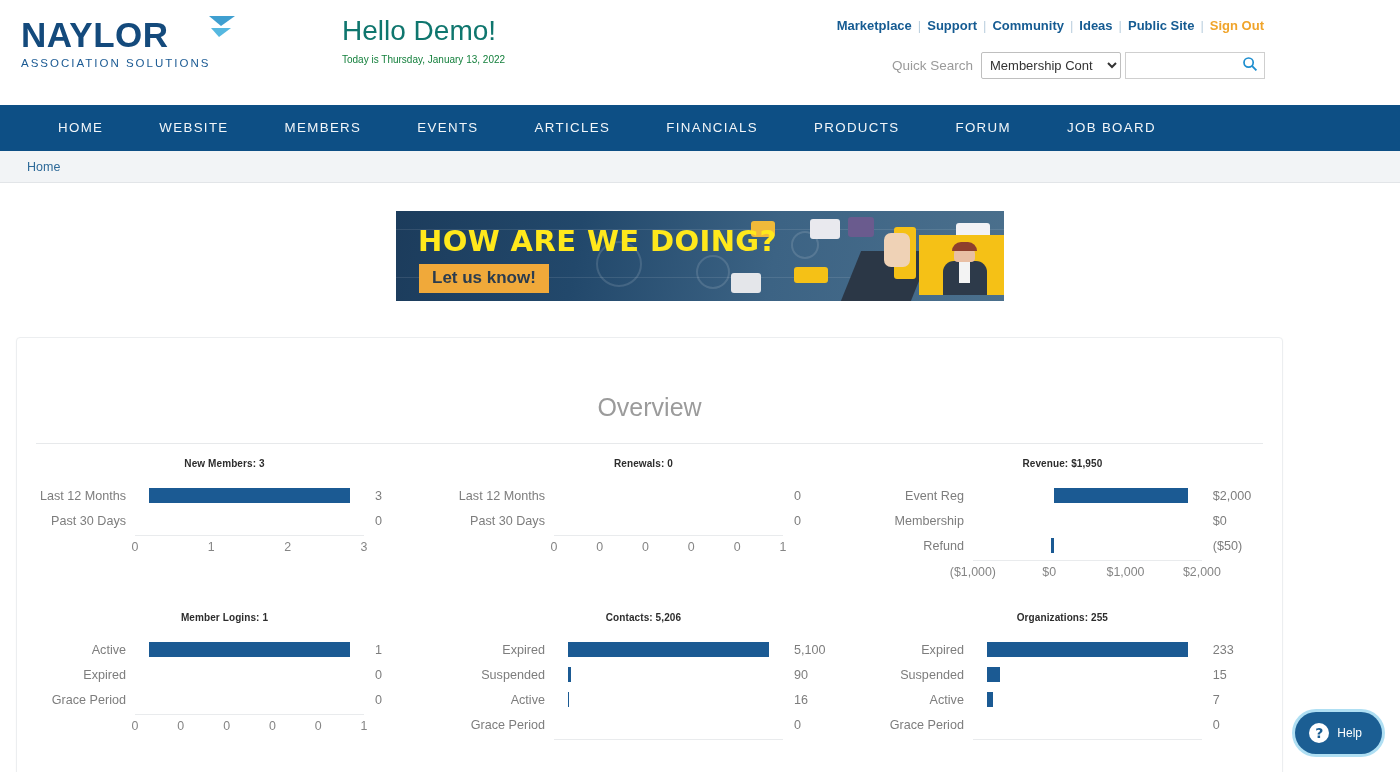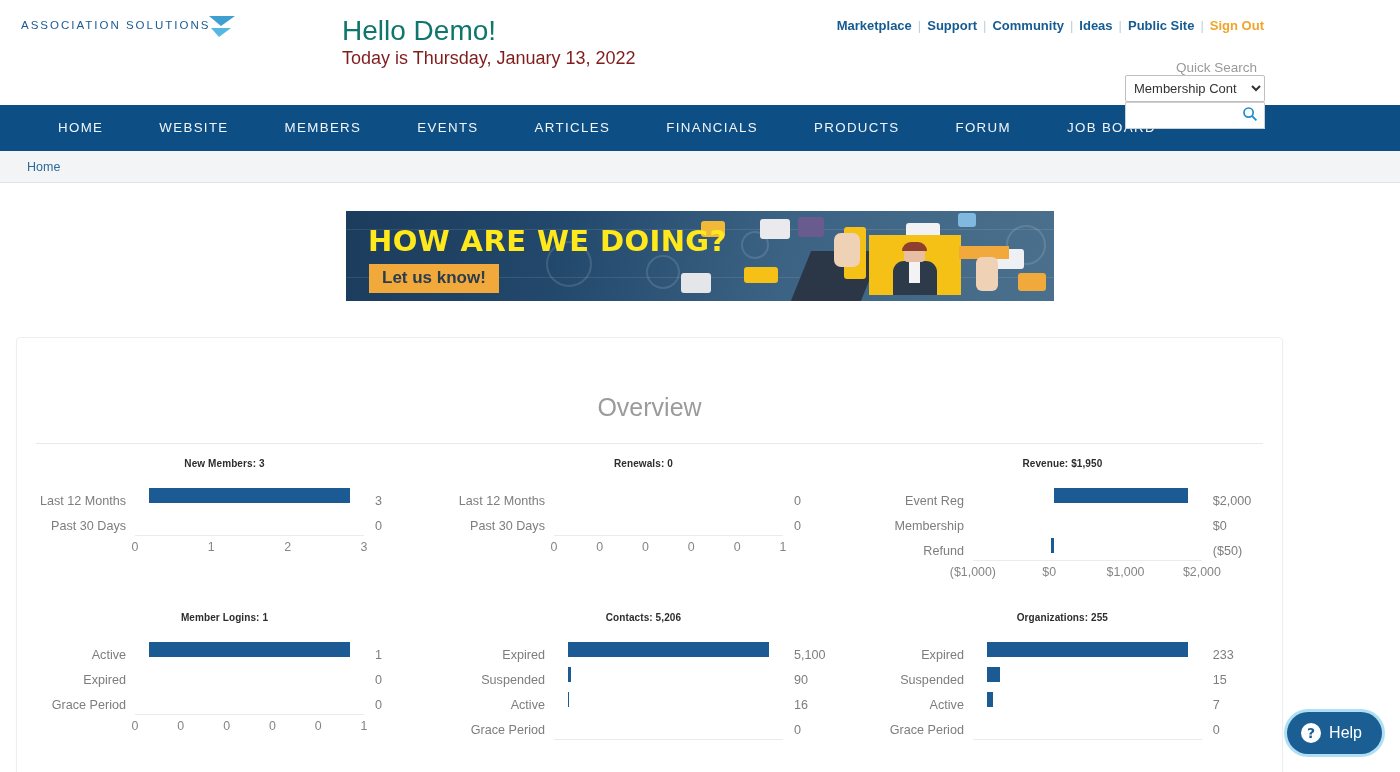--- a/index.html
+++ b/index.html
@@ -15,29 +15,29 @@
 
   .logo { position: absolute; left: 21px; top: 16px; width: 210px; }
   .logo-word { display: block; font-size: 35px; font-weight: 700; letter-spacing: .5px;
                color: #144a7c; line-height: 38px; position: relative; }
   .logo-arrow { position: absolute; right: -6px; top: -2px; }
   .logo-sub { display: block; font-size: 11.5px; letter-spacing: 2.0px; color: #1b5a93;
               margin-top: 3px; }
 
   .greeting { position: absolute; left: 342px; top: 14px; }
   .greeting-title { font-size: 28px; font-weight: 400; color: #0f766e; line-height: 34px; }
-  .greeting-date { font-size: 18px; color: #7f1d1d; }
+  .greeting-date { font-size: 10px; color: #15803d; margin-top: 6px; }
 
   .toplinks { position: absolute; right: 136px; top: 18px; font-size: 13px; font-weight: 700;
               white-space: nowrap; }
   .toplinks a { color: #155b92; text-decoration: none; }
   .toplinks a.signout { color: #f0a42a; }
   .toplinks .sep { color: #bcd0df; margin: 0 6px; font-weight: 400; }
 
-  .quicksearch { position: absolute; right: 135px; top: 60px; display: flex; align-items: flex-end; flex-direction: column; }
+  .quicksearch { position: absolute; right: 135px; top: 52px; display: flex; align-items: center; }
   .qs-label { font-size: 13.5px; color: #9a9a9a; margin-right: 8px; }
   .qs-select { width: 140px; height: 27px; font-size: 13px; color: #333; padding: 0 4px;
                border: 1px solid #bfbfbf; background: #fff; border-radius: 2px;
                font-family: "Liberation Sans", sans-serif; }
   .qs-box { position: relative; width: 140px; height: 27px; border: 1px solid #cfcfcf;
             margin-left: 4px; background: #fff; }
   .qs-input { width: 112px; height: 25px; border: 0; outline: none; padding: 0 5px;
               font-size: 13px; font-family: "Liberation Sans", sans-serif; }
   .qs-icon { position: absolute; right: 6px; top: 3px; color: #1d8ecf; }
 
@@ -46,21 +46,21 @@
          padding-left: 30px; }
   .nav a { color: #f2f6f9; font-size: 13.3px; letter-spacing: 1.35px; text-decoration: none;
            padding: 0 28px; line-height: 46px; }
 
   .crumbbar { height: 32px; background: #f2f4f6; border-bottom: 1px solid #e2e5e8;
               display: flex; align-items: center; padding-left: 27px; }
   .crumbbar a { font-size: 12.5px; color: #2e6a99; text-decoration: none; }
 
   
   .banner-wrap { height: 145px; display: flex; align-items: center; justify-content: center; }
-  .banner { position: relative; width: 708px; height: 90px; overflow: hidden;
+  .banner { position: relative; width: 608px; height: 90px; overflow: hidden;
             background: linear-gradient(100deg,#1c3c5c 0%,#22486b 30%,#3c6384 62%,#4b708d 100%); }
   .banner-head { position: absolute; left: 22px; top: 13px; font-size: 29px; font-weight: 700;
                  color: #ffe81c; letter-spacing: .4px; font-family: "DejaVu Sans", sans-serif; }
   .banner-btn { position: absolute; left: 23px; top: 53px; background: #f0a93a; color: #2b3c4e;
                 font-size: 17px; font-weight: 700; padding: 4px 13px 5px; }
   .bn-phone { position: absolute; left: 498px; top: 16px; width: 22px; height: 52px;
               background: #f5c116; border-radius: 3px; }
   .bn-star { position: absolute; left: 503px; top: 26px; color: #e35b2d; font-size: 13px; }
   .bn-screen { position: absolute; left: 523px; top: 24px; width: 92px; height: 60px;
                background: #f5c116; }
@@ -92,21 +92,21 @@
                 padding-top: 55px; }
   .card-rule { margin: 21px 19px 0; border-top: 1px solid #e7e9eb; }
 
   .grid { display: flex; flex-wrap: wrap; padding: 0 4px; }
   .chart { width: 33.33%; padding: 14px 30px 0 18px; }
   .chart.row2 { padding-top: 30px; }
   .chart-title { text-align: center; font-size: 10px; font-weight: 700; color: #2d2d2d;
                  margin-bottom: 14px; letter-spacing: .1px; }
 
   .rows { }
-  .row { display: flex; align-items: flex-end; height: 25px; gap: 14px; }
+  .row { display: flex; align-items: center; height: 25px; gap: 14px; }
   .row-label { width: 96px; text-align: right; font-size: 12.6px; color: #7d7d7d;
                padding-right: 9px; white-space: nowrap; }
   .track { position: relative; flex: 1; height: 25px; }
   .bar { position: absolute; top: 5px; height: 15px; background: #1b5a93; }
   .row-value { width: 46px; font-size: 12.6px; color: #7d7d7d; padding-left: 11px;
                white-space: nowrap; }
 
   .axis { display: flex; margin-top: 2px; }
   .axis-pad { width: 96px; }
   .axis-line { flex: 1; border-top: 1px solid #e9ebed; }
@@ -118,28 +118,29 @@
           top: 0; }
   .ticks-tail { width: 46px; }
 
   
   .help { position: absolute; right: 18px; bottom: 18px; height: 42px; padding: 0 20px 0 14px;
           background: #1b5e93; border-radius: 21px; display: flex; align-items: center;
           color: #fff; box-shadow: 0 0 0 3px rgba(77,185,228,0.45); cursor: pointer; }
   .help-icon { width: 20px; height: 20px; border-radius: 50%; background: #fff; color: #1b5e93;
                font-size: 14px; font-weight: 700; display: flex; align-items: center;
                justify-content: center; margin-right: 8px; font-family: "DejaVu Sans", sans-serif;}
-  .help-label { font-size: 16px; }
+  .help-label { font-size: 12px; }
 </style>
 </head>
 <body>
 
 <div class="header">
 
   <div class="logo">
+    <span class="logo-word">NAYLOR</span>
     <span class="logo-arrow">
       <svg width="30" height="26" viewBox="0 0 30 26">
         <path d="M2 2 L28 2 L14 12 Z" fill="#3f9fd0"></path>
         <path d="M4 14 L24 14 L12 23 Z" fill="#56b8e0"></path>
       </svg>
     </span>
     <span class="logo-sub">ASSOCIATION SOLUTIONS</span>
   </div>
 
   <div class="greeting">

